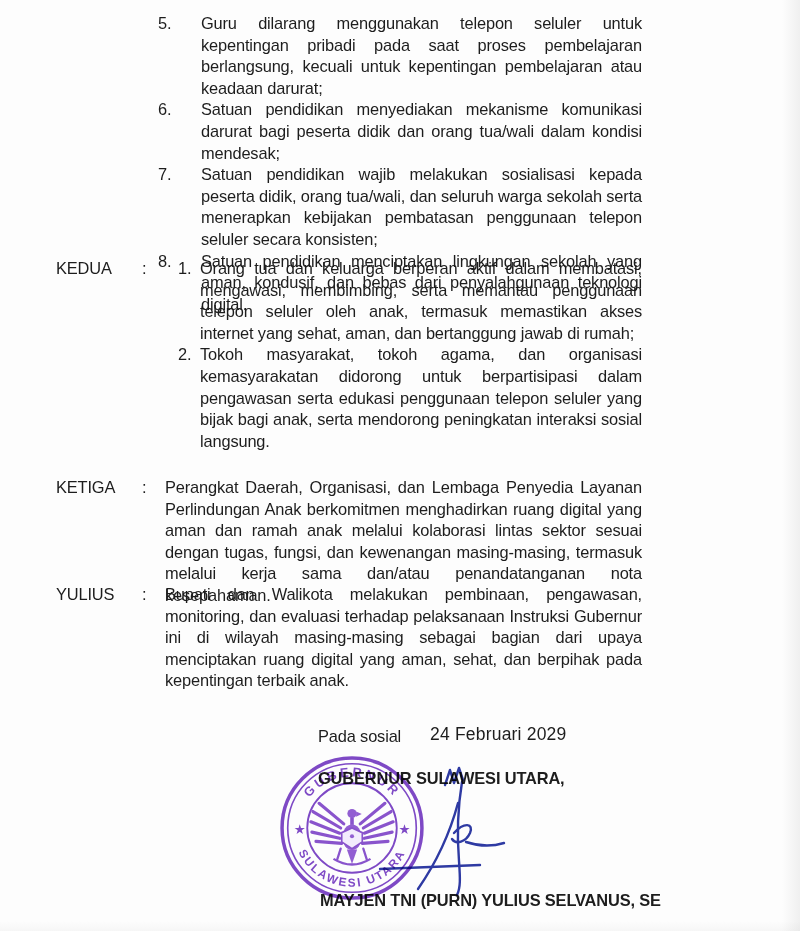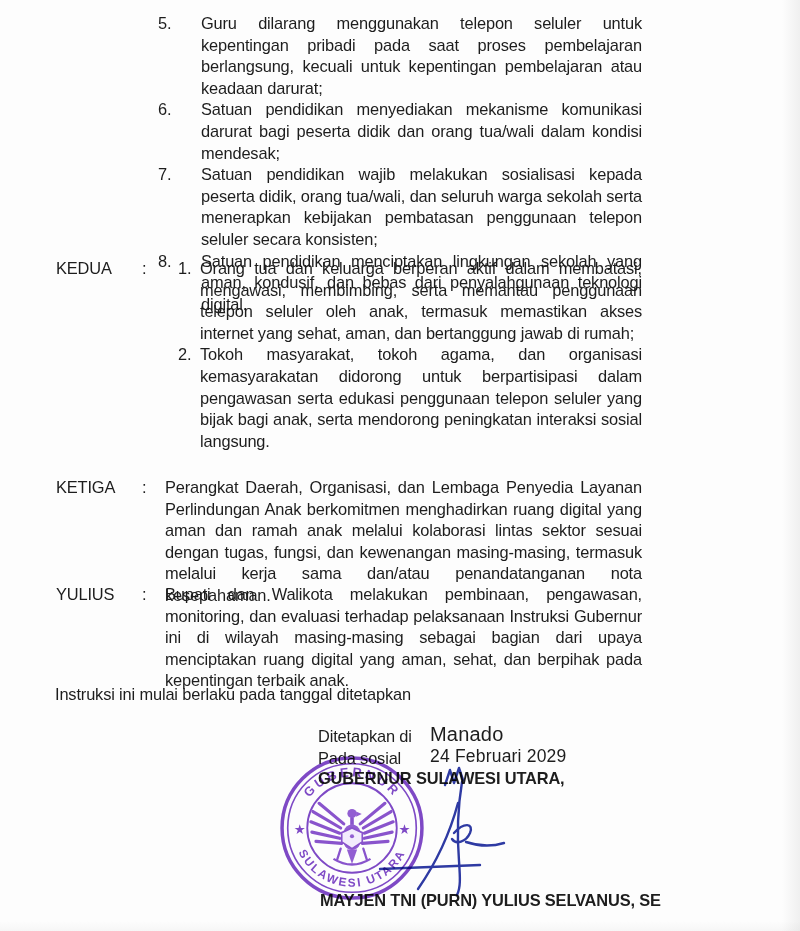--- a/index.html
+++ b/index.html
@@ -91,27 +91,22 @@
     <div class="sec-colon">:</div>
     <div class="sec-body">Perangkat Daerah, Organisasi, dan Lembaga Penyedia Layanan Perlindungan Anak berkomitmen menghadirkan ruang digital yang aman dan ramah anak melalui kolaborasi lintas sektor sesuai dengan tugas, fungsi, dan kewenangan masing-masing, termasuk melalui kerja sama dan/atau penandatanganan nota kesepahaman.</div>
   </div>
 
   <div class="section sec-keempat">
     <div class="sec-label">YULIUS</div>
     <div class="sec-colon">:</div>
     <div class="sec-body">Bupati dan Walikota melakukan pembinaan, pengawasan, monitoring, dan evaluasi terhadap pelaksanaan Instruksi Gubernur ini di wilayah masing-masing sebagai bagian dari upaya menciptakan ruang digital yang aman, sehat, dan berpihak pada kepentingan terbaik anak.</div>
   </div>
 
-  <div class="closing">Instruksi ini mulai berlaku pada tanggal ditetapkan</div>
 
   <div class="enact">
-    <div class="enact-row">
-      <span class="enact-label">Ditetapkan di</span>
-      <span class="enact-value val-place">Manado</span>
-    </div>
     <div class="enact-row">
       <span class="enact-label">Pada sosial</span>
       <span class="enact-value val-date">24 Februari 2029</span>
     </div>
     <div class="office-title">GUBERNUR SULAWESI UTARA,</div>
   </div>
 
   <div class="signer-name">MAYJEN TNI (PURN) YULIUS SELVANUS, SE</div>
 
   <svg class="stamp" viewBox="0 0 140 140">

